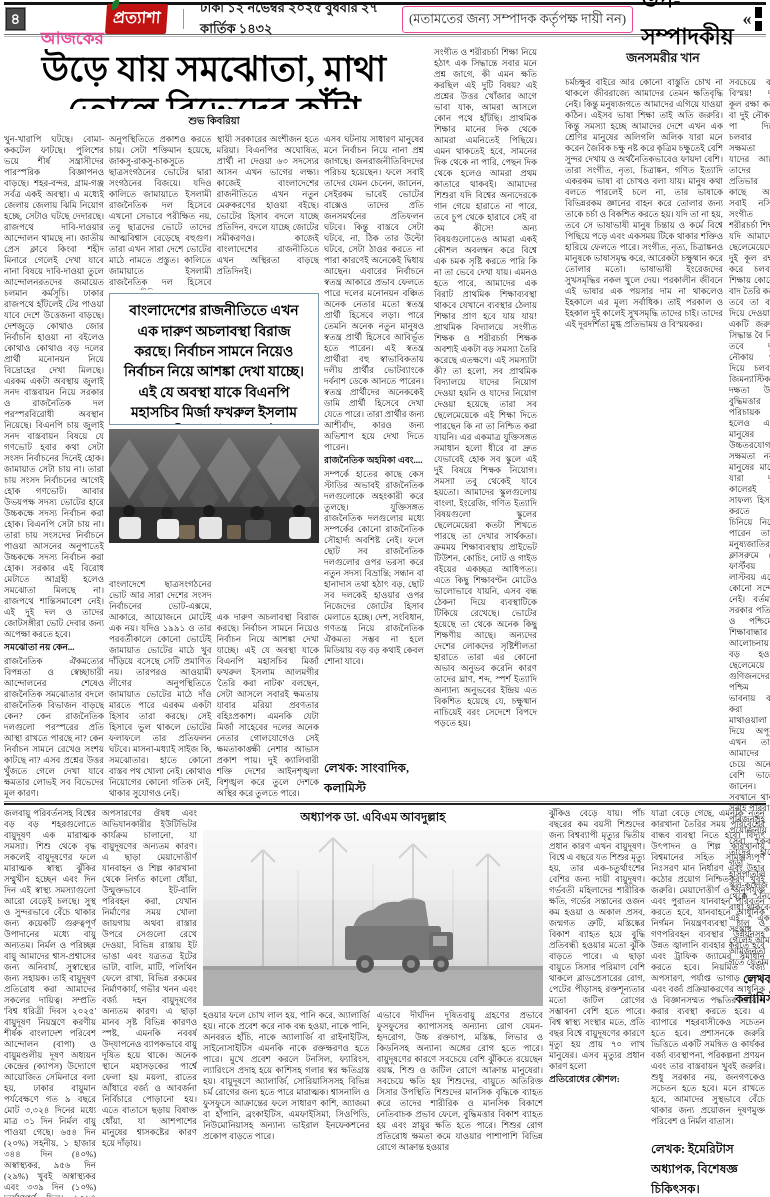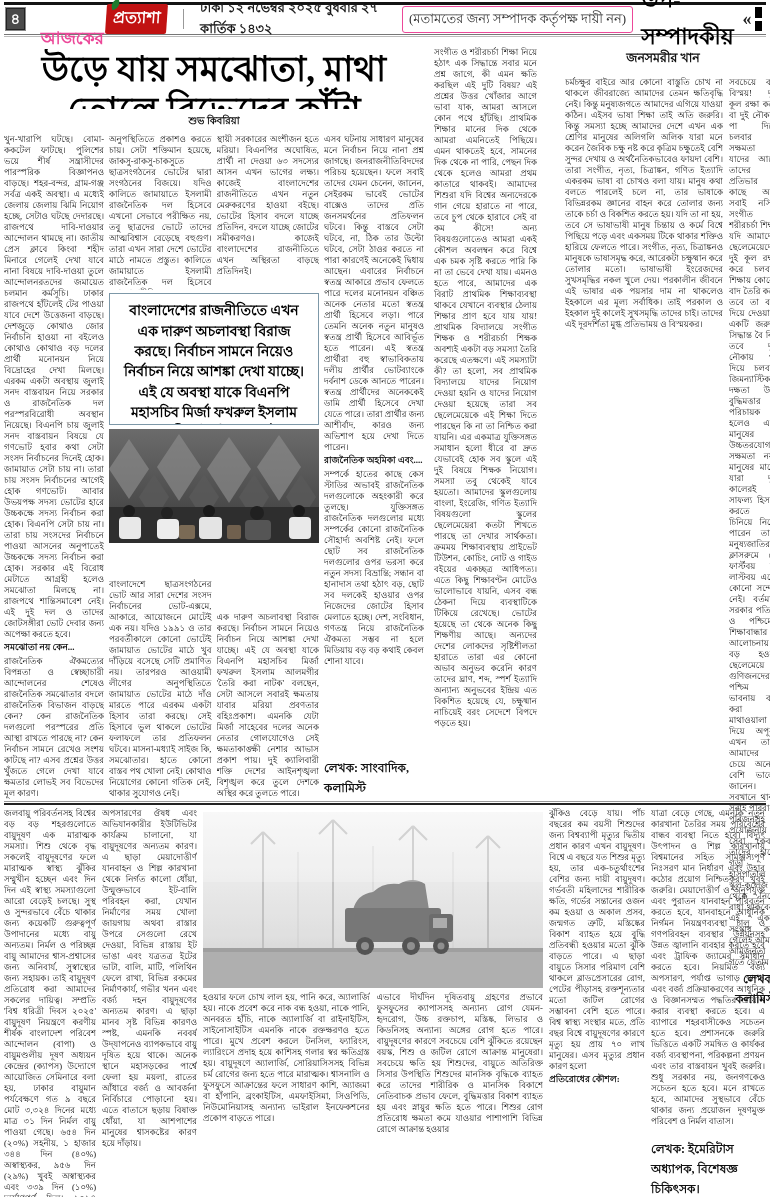--- a/index.html
+++ b/index.html
@@ -260,20 +260,21 @@
       <div class="bodytxt">
         <span>জলবায়ু পরিবর্তনসহ বিশ্বের বড় বড় শহরগুলোতে বায়ুদূষণ এক মারাত্মক সমস্যা। শিশু থেকে বৃদ্ধ সকলেই বায়ুদূষণের ফলে মারাত্মক স্বাস্থ্য ঝুঁকির সম্মুখীন হচ্ছেন এবং দিন দিন এই স্বাস্থ্য সমস্যাগুলো আরো বেড়েই চলছে। সুস্থ ও সুন্দরভাবে বেঁচে থাকার জন্য কয়েকটি গুরুত্বপূর্ণ উপাদানের মধ্যে বায়ু অন্যতম। নির্মল ও পরিচ্ছন্ন বায়ু আমাদের শ্বাস-প্রশ্বাসের জন্য অনিবার্য, সুস্বাস্থ্যের জন্য সহায়ক। তাই বায়ুদূষণ প্রতিরোধ করা আমাদের সকলের দায়িত্ব। সম্প্রতি 'বিশ্ব ধরিত্রী দিবস ২০২৫' বায়ুদূষণ নিয়ন্ত্রণে করণীয় শীর্ষক বাংলাদেশ পরিবেশ আন্দোলন (বাপা) ও বায়ুমণ্ডলীয় দূষণ অধ্যয়ন কেন্দ্রের (ক্যাপস) উদ্যোগে আয়োজিত সেমিনারে বলা হয়, ঢাকার বায়ুমান পর্যবেক্ষণে গত ৯ বছরে মোট ৩,৩২৪ দিনের মধ্যে মাত্র ৩১ দিন নির্মল বায়ু পাওয়া গেছে। ৬৫৪ দিন (২০%) সহনীয়, ১ হাজার ৩৪৪ দিন (৪০%) অস্বাস্থ্যকর, ৯৫৬ দিন (২৯%) খুবই অস্বাস্থ্যকর এবং ৩৩৯ দিন (১০%) দুর্যোগপূর্ণ ছিল। ২০২৪ সালের তুলনায় ঢাকার বায়ুমান আরো খারাপ হয়েছে বলে জানানো হয়।</span>
         
         
       </div>
     </div>
     <div class="bcol bcol2">
       <div class="bodytxt">অপসারণের ঔষধ এবং অভিযানকারীর ইউটিভিটর কার্যক্রম চালানো, যা বায়ুদূষণের অন্যতম কারণ। এ ছাড়া মেয়াদোত্তীর্ণ যানবাহন ও শিল্প কারখানা থেকে নির্গত কালো ধোঁয়া, উন্মুক্তভাবে ইট-বালি পরিবহন করা, যেখান নির্মাণের সময় খোলা জায়গায় অথবা রাস্তার উপরে সেগুলো রেখে দেওয়া, বিভিন্ন রাস্তায় ইট ভাঙা এবং যত্রতত্র ইটের ভাটা, বালি, মাটি, পলিথিন ফেলে রাখা, বিভিন্ন রকমের নির্মাণকার্য, গভীর খনন এবং বর্জ্য দহন বায়ুদূষণের অন্যতম কারণ। এ ছাড়া মানব সৃষ্ট বিভিন্ন কারণও স্পষ্ট, এমনকি নববর্ষ উদ্‌যাপনেও ব্যাপকভাবে বায়ু দূষিত হয়ে থাকে। অনেক স্থানে মহাসড়কের পার্শ্বে ফেলা হয় ময়লা, রাতের আঁধারে বর্জ্য ও আবর্জনা নির্বিচারে পোড়ানো হয়। এতে বাতাসে ছড়ায় বিষাক্ত ধোঁয়া, যা আশপাশের মানুষের শ্বাসকষ্টের কারণ হয়ে দাঁড়ায়।</div>
     </div>
     <div class="b-mid">
+      <div class="byline">অধ্যাপক ডা. এবিএম আবদুল্লাহ</div>
 
       <svg class="photo" width="340" height="176" viewBox="0 0 340 176" style="margin-top:4px;">
         <defs>
           <linearGradient id="smog" x1="0" y1="0" x2="0" y2="1">
             <stop offset="0" stop-color="#f4f4f4"></stop>
               <stop offset="0.7" stop-color="#d9d9d9"></stop>
               <stop offset="1" stop-color="#bdbdbd"></stop>
           </linearGradient>
         </defs>
         <rect width="340" height="176" fill="url(#smog)"></rect>

